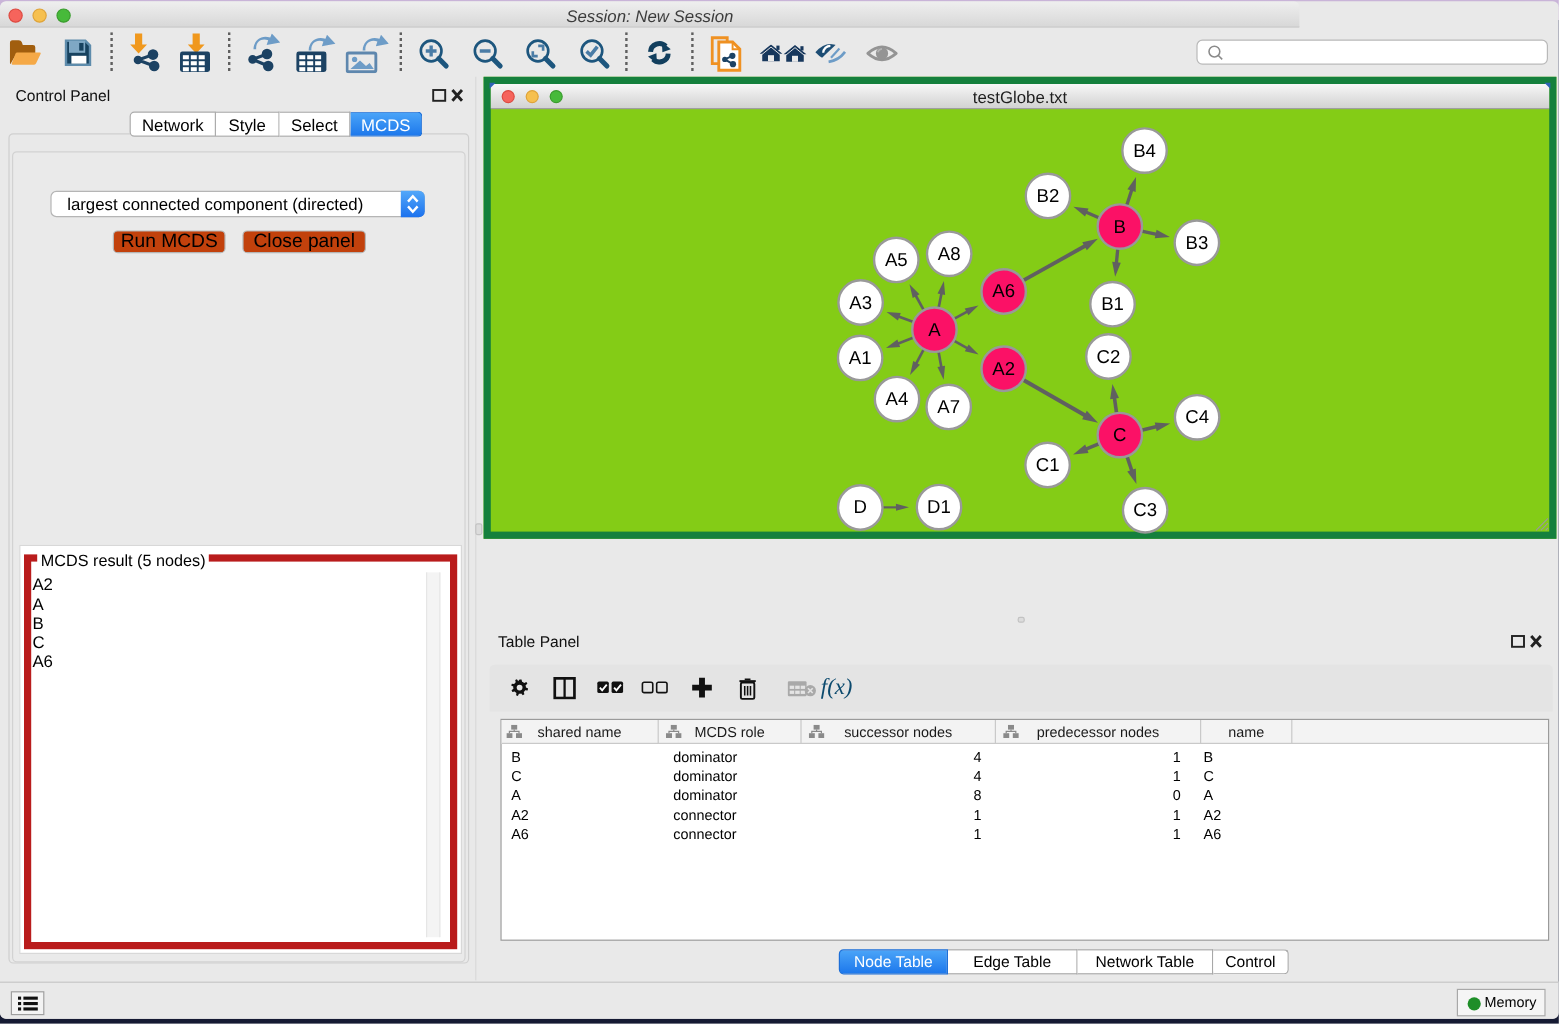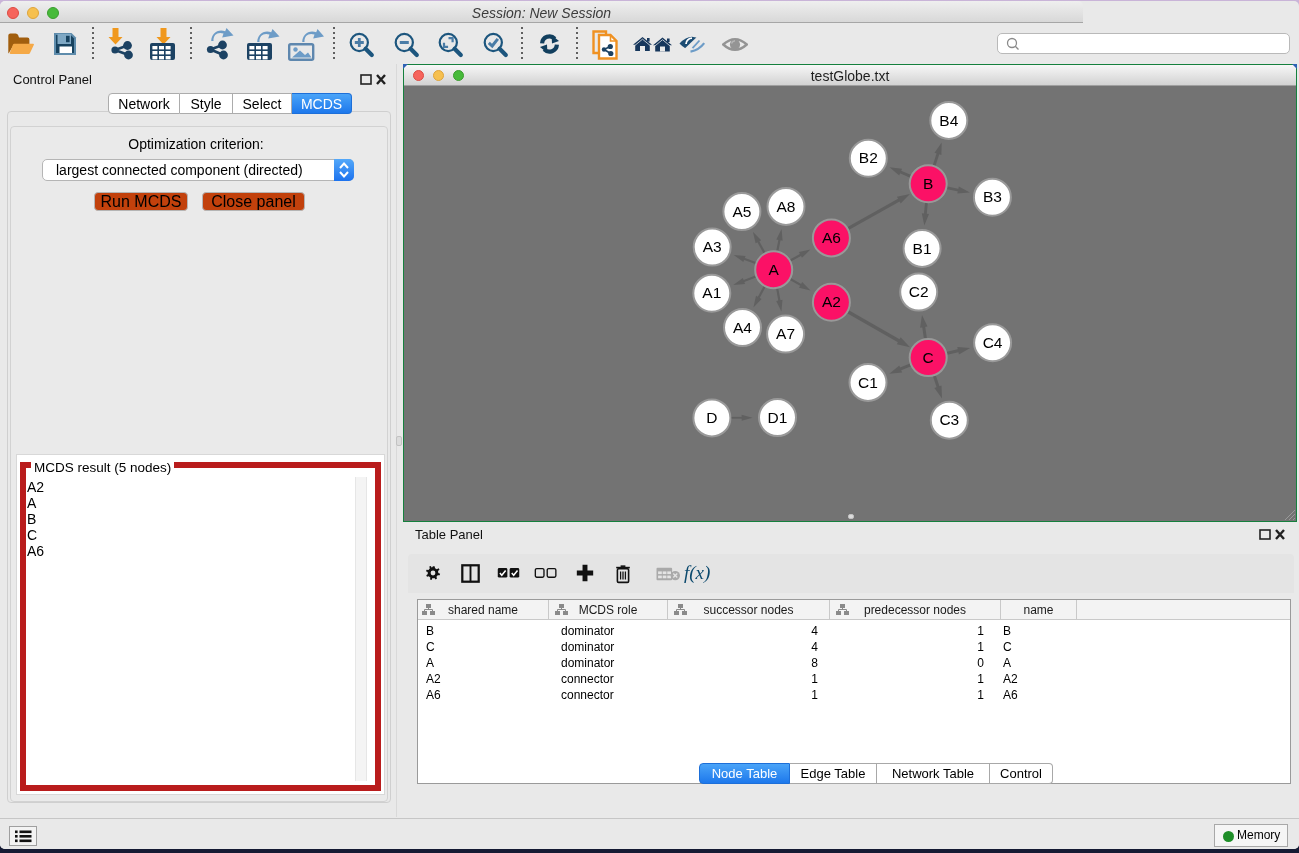--- a/index.html
+++ b/index.html
@@ -51,22 +51,22 @@
   #mcdsbox { position:absolute; left:16px; top:390px; width:369px; height:341px;
              background:#fff; border:1px solid #d8d8d8; }
   #fieldset { position:absolute; left:3px; top:7px; right:3px; bottom:3px;
               border:6px solid #b91c1c; }
   #fieldset .lg { position:absolute; left:5px; top:-8px; background:#fff; padding:0 3px;
                   font-size:13.5px; color:#000; }
   #mcdslist { position:absolute; left:1px; top:11px; font-size:14px; color:#000; line-height:16px; }
   #mcdsscroll { position:absolute; right:8px; top:9px; width:12px; bottom:4px;
                 background:#f4f4f4; border-left:1px solid #e6e6e6; border-right:1px solid #e6e6e6; }
   
-  #netwin { position:absolute; left:403px; top:63px; width:894px; height:458px;
-            background:#737373; border:1px solid #15803d; }
+  #netwin { position:absolute; left:403px; top:63px; width:894px; height:385px;
+            background:#84cc16; border:6px solid #15803d; }
   .bluecorner { position:absolute; width:0; height:0; border-style:solid; }
   .grip { position:absolute; background:#dcdcdc; border:1px solid #c2c2c2; border-radius:2px; }
   #nettitle { position:absolute; left:0; top:0; right:0; height:21px;
               background:linear-gradient(#f7f7f7,#d2d2d2); border-bottom:1px solid #9f9f9f; }
   #nettitle .title { position:absolute; left:0; right:0; top:3px; text-align:center;
                      font-size:14px; color:#1e1e1e; }
   #nettitle .r { left:9px; top:5px; width:11px; height:11px; background:#f6645c; border:1px solid #dd4b42;}
   #nettitle .y { left:29px; top:5px; width:11px; height:11px; background:#f6c04f; border:1px solid #dfa43a;}
   #nettitle .g { left:49px; top:5px; width:11px; height:11px; background:#47ba3a; border:1px solid #3b9d2f;}
   
@@ -76,21 +76,21 @@
               background:#e4e4e4; border-radius:4px 4px 0 0; }
   #tview { position:absolute; left:14px; top:81px; width:874px; height:185px;
            background:#fff; border:1px solid #9a9a9a; }
   #thead { position:absolute; left:0; top:0; right:0; height:20px; background:#f3f3f3;
            border-bottom:1px solid #c9c9c9; font-size:12px; color:#1a1a1a; }
   .thcell { position:absolute; top:0; height:20px; border-right:1px solid #c9c9c9;
             text-align:center; line-height:20px; }
   .trow { position:absolute; font-size:12px; color:#000; height:16px; line-height:16px; }
   .thico { position:absolute; top:4px; }
   
-  #btabs { position:absolute; left:671px; top:762px; height:21px; display:flex;padding-left:28px; }
+  #btabs { position:absolute; left:671px; top:790px; height:21px; display:flex;padding-left:28px; }
   .btab { height:21px; border:1px solid #a8a8a8; border-left:none; background:#fff;
           font-size:13px; color:#000; display:flex; align-items:center; justify-content:center; }
   .btab.first { border-left:1px solid #a8a8a8; border-radius:4px 0 0 4px;
                 background:linear-gradient(#4aa4f8,#1d78ec); color:#fff; border-color:#1d6fd8; }
   .btab.last { border-radius:0 4px 4px 0; }
   
   #statusbar { position:absolute; left:0; top:817px; width:1299px; height:32px;
                border-top:1px solid #c6c6c6; background:#e9e9e9; }
   #listbtn { position:absolute; left:9px; top:7px; width:28px; height:20px;
              background:#f3f3f3; border:1px solid #9f9f9f; }
@@ -286,21 +286,20 @@
     </svg>
     <div id="cpouter">
         <div id="cpinner"></div>
       </div>
     <div id="cptabs">
       <div class="cptab first" style="width:72px">Network</div>
       <div class="cptab" style="width:53px">Style</div>
       <div class="cptab" style="width:59px">Select</div>
       <div class="cptab sel" style="width:60px">MCDS</div>
     </div>
-    <div id="optlabel">Optimization criterion:</div>
     <div id="dropdown">largest connected component (directed)
       <div id="dropbtn">
         <svg width="20" height="22" viewBox="0 0 20 22">
           <path d="M6 9 L10 4.5 L14 9" fill="none" stroke="#fff" stroke-width="2"></path>
           <path d="M6 13 L10 17.5 L14 13" fill="none" stroke="#fff" stroke-width="2"></path>
         </svg>
       </div>
     </div>
     <div class="btn" style="left:94px;top:128px;width:94px">Run MCDS</div>
     <div class="btn" style="left:202px;top:128px;width:103px">Close panel</div>
@@ -518,21 +517,21 @@
         <div class="trow" style="left:585px;top:39px">C</div>
         <div class="trow" style="left:585px;top:55px">A</div>
         <div class="trow" style="left:585px;top:71px">A2</div>
         <div class="trow" style="left:585px;top:87px">A6</div>
       </div>
     </div>
   </div>
 
   <div id="btabs">
     <div class="btab first" style="width:91px">Node Table</div>
-    <div class="btab" style="width:87px">Edge Table</div>
+    <div class="btab" style="width:108px">Edge Table</div>
     <div class="btab" style="width:113px">Network Table</div>
     <div class="btab last" style="width:63px">Control</div>
   </div>
 
   <div id="statusbar">
     <div id="listbtn">
       <svg style="position:absolute;left:5px;top:3px" width="17" height="13" viewBox="0 0 17 13">
         <g fill="#111">
           <rect x="0" y="0.5" width="2.6" height="2.6"></rect>
             <rect x="4.5" y="0.5" width="12" height="2.6"></rect>

